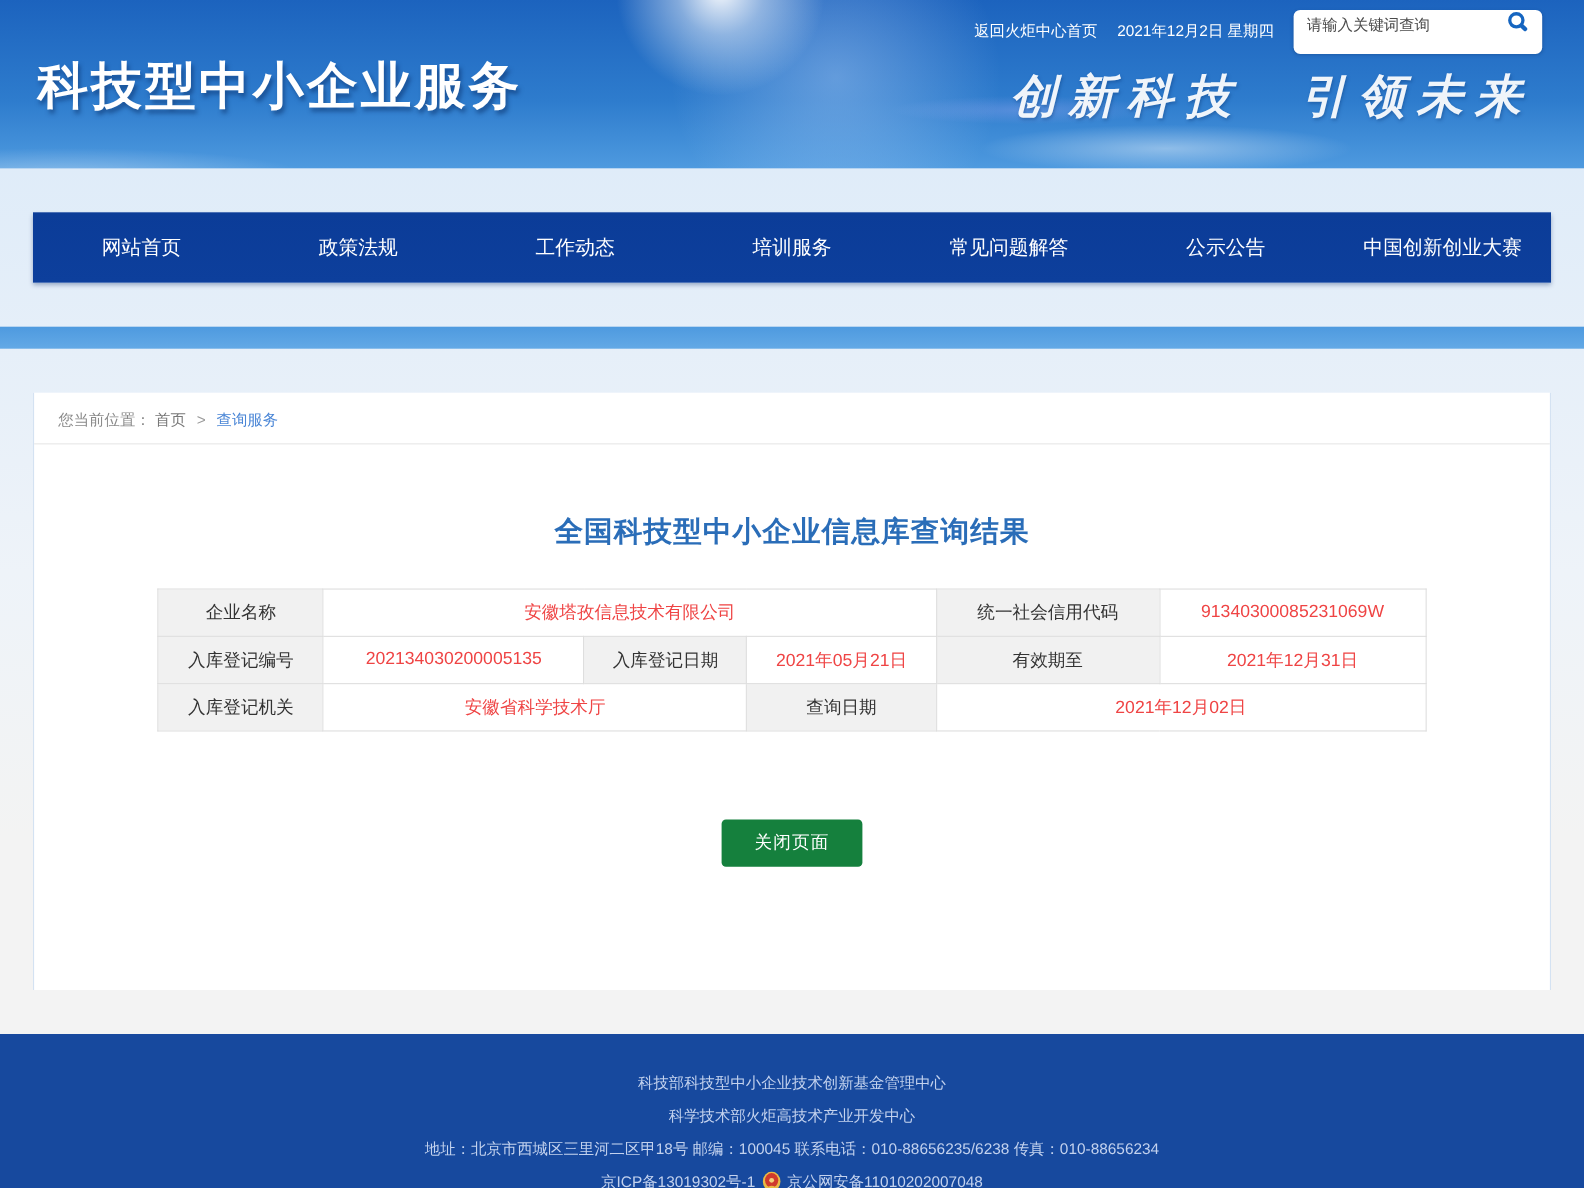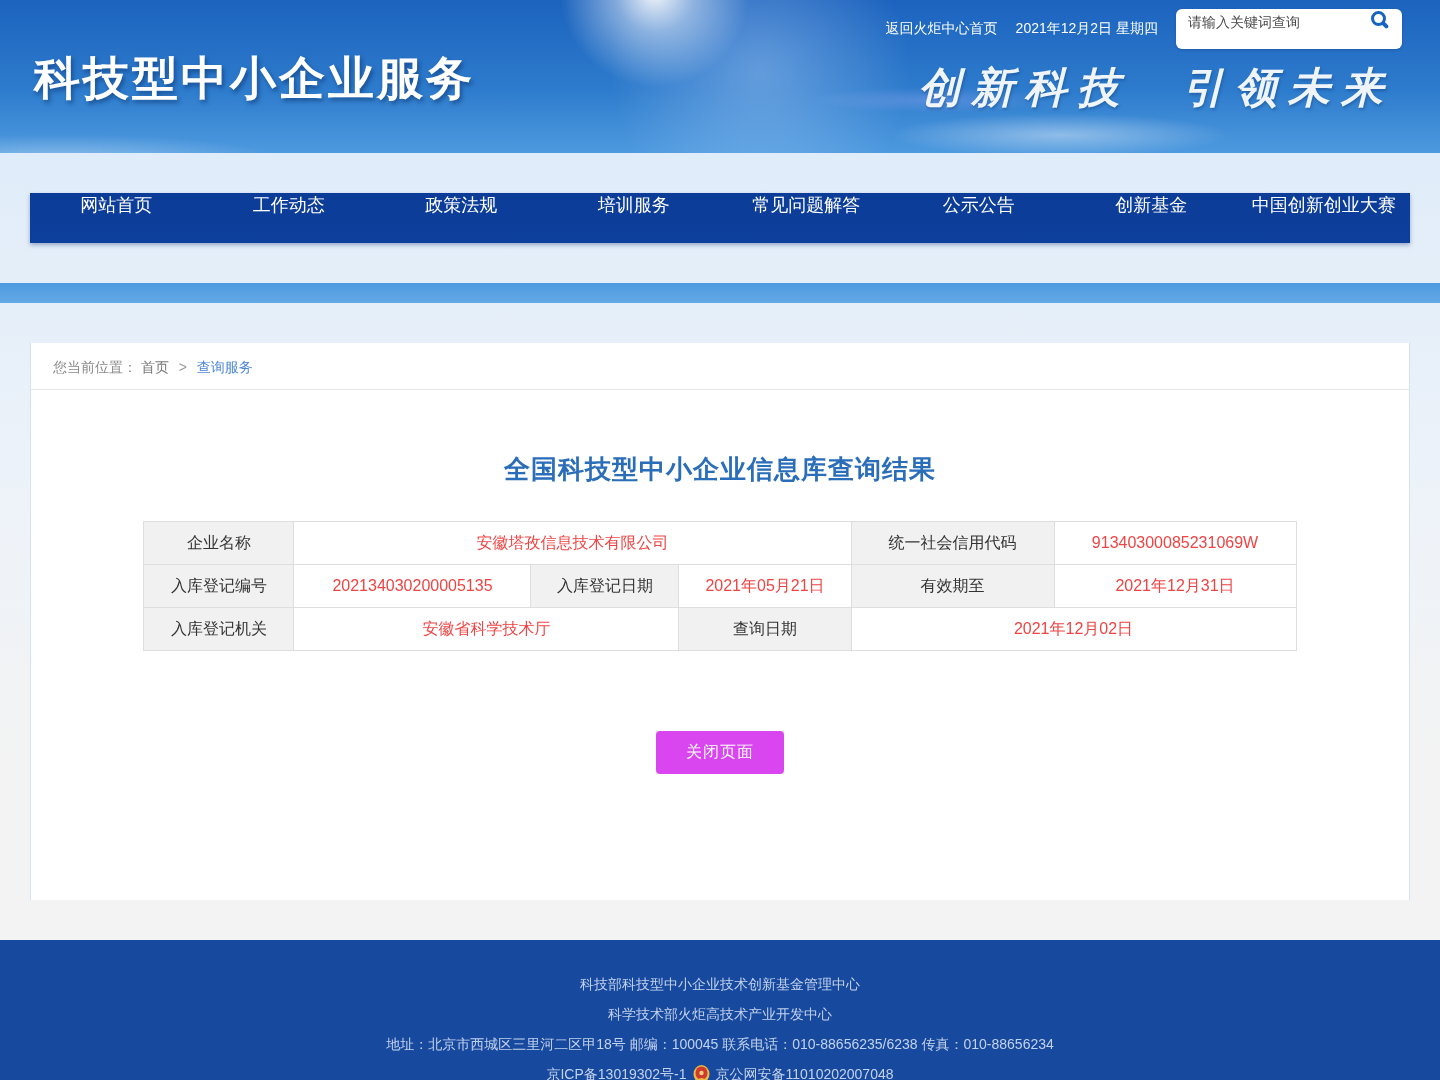--- a/index.html
+++ b/index.html
@@ -22,38 +22,38 @@
   .search-box { display:flex; align-items:center; background:#ffffff; border-radius:6px; width:226px; height:40px; padding:0 10px 15px 12px; box-shadow:0 1px 3px rgba(0,30,80,.25); }
   .search-box input { flex:1; border:none; outline:none; font-size:14px; color:#333; font-family:"Liberation Sans",sans-serif; background:transparent; }
   .search-box input::placeholder { color:#4a4a4a; opacity:1; }
   .search-btn { border:none; background:transparent; cursor:pointer; width:26px; height:26px; position:relative; }
   .mag { position:absolute; left:2px; top:2px; width:15px; height:15px; border:3px solid #1565c0; border-radius:50%; }
   .mag::after { content:""; position:absolute; width:4px; height:8px; background:#1565c0; border-radius:2px; right:-4px; bottom:-6px; transform:rotate(-45deg); }
   .logo { position:absolute; left:34px; top:48px; font-family:"DejaVu Serif", serif; font-weight:bold; font-size:46px; letter-spacing:3px; color:#ffffff; text-shadow:2px 3px 4px rgba(5,40,95,.5); }
   .slogan { position:absolute; right:46px; top:60px; font-family:"DejaVu Serif", serif; font-style:italic; font-weight:bold; font-size:42px; letter-spacing:11px; color:rgba(255,255,255,.93); text-shadow:1px 2px 3px rgba(10,50,110,.35); word-spacing:26px; white-space:nowrap; }
 
   
-  nav { height:50px; flex:none; margin:0 30px; display:flex; align-items:flex-start; background:linear-gradient(180deg,#0b3c98 0,#0d3f9c 100%); box-shadow:0 2px 4px rgba(10,40,100,.35); }
+  nav { height:64px; flex:none; margin:0 30px; display:flex; align-items:center; background:linear-gradient(180deg,#0b3c98 0,#0d3f9c 100%); box-shadow:0 2px 4px rgba(10,40,100,.35); }
   .nav-item { flex:1; display:flex; align-items:center; justify-content:center; color:#ffffff; font-size:18px; text-decoration:none; white-space:nowrap; }
   .sky-strip { height:20px; flex:none; background:linear-gradient(180deg,#4e9adf 0,#63a9e6 100%); }
 
   
   .panel { flex:1; margin:0 30px; background:#ffffff; border-left:1px solid #d4e2f2; border-right:1px solid #d4e2f2; position:relative; }
   .breadcrumb { padding:16px 22px 12px 22px; border-bottom:1px solid #e7e7e7; font-size:14px; color:#8a8a8a; }
   .breadcrumb a { text-decoration:none; }
   .crumb-home { color:#777777; }
   .crumb-sep { margin:0 6px; color:#999; }
   .crumb-current { color:#4a86d6; }
   .result-title { text-align:center; margin-top:62px; font-size:26px; font-weight:bold; color:#2a6db8; letter-spacing:1px; }
   .info-table { border-collapse:collapse; margin:34px auto 0 auto; width:1152px; table-layout:fixed; }
   .info-table td { border:1px solid #dedede; height:43px; text-align:center; font-size:16px; vertical-align:middle; padding:0 8px; overflow:hidden; white-space:nowrap; }
   .info-table td.lbl { background:#f1f1f1; color:#333333; }
   .info-table td.val { background:#ffffff; color:#ef4444; }
   .btn-row { text-align:center; margin-top:80px; }
-  .close-btn { background:#d946ef; color:#ffffff; border:none; border-radius:4px; font-size:16px; padding:11px 30px; cursor:pointer; font-family:Liberation Sans, sans-serif; letter-spacing:1px;text-align:right; }
+  .close-btn { background:#15803d; color:#ffffff; border:none; border-radius:4px; font-size:16px; padding:11px 30px; cursor:pointer; font-family:Liberation Sans, sans-serif; letter-spacing:1px;text-align:right; }
 
   
   footer { height:140px; flex:none; background:#17499e; color:#c3d2ee; text-align:center; padding-top:34px; font-size:14px; }
   footer p { margin-bottom:9px; line-height:21px; }
   .beian { display:flex; align-items:center; justify-content:center; gap:4px; }
   .beian a { color:#c3d2ee; text-decoration:none; }
   .badge { display:inline-flex; margin:0 2px; }
 </style>
 </head>
 <body>
@@ -70,26 +70,25 @@
           <span class="mag"></span>
         </button>
       </div>
     </div>
     <div class="logo">科技型中小企业服务</div>
     <div class="slogan">创新科技 引领未来</div>
   </header>
 
   <nav>
     <a class="nav-item" href="#">网站首页</a>
+    <a class="nav-item" href="#">政策法规</a>
     <a class="nav-item" href="#">工作动态</a>
-    <a class="nav-item" href="#">政策法规</a>
     <a class="nav-item" href="#">培训服务</a>
     <a class="nav-item" href="#">常见问题解答</a>
     <a class="nav-item" href="#">公示公告</a>
-    <a class="nav-item" href="#">创新基金</a>
     <a class="nav-item" href="#">中国创新创业大赛</a>
   </nav>
 
   <div class="sky-strip"></div>
 
   <main class="panel">
     <div class="breadcrumb">
       <span>您当前位置：</span>
       <a class="crumb-home" href="#">首页</a>
       <span class="crumb-sep">&gt;</span>

